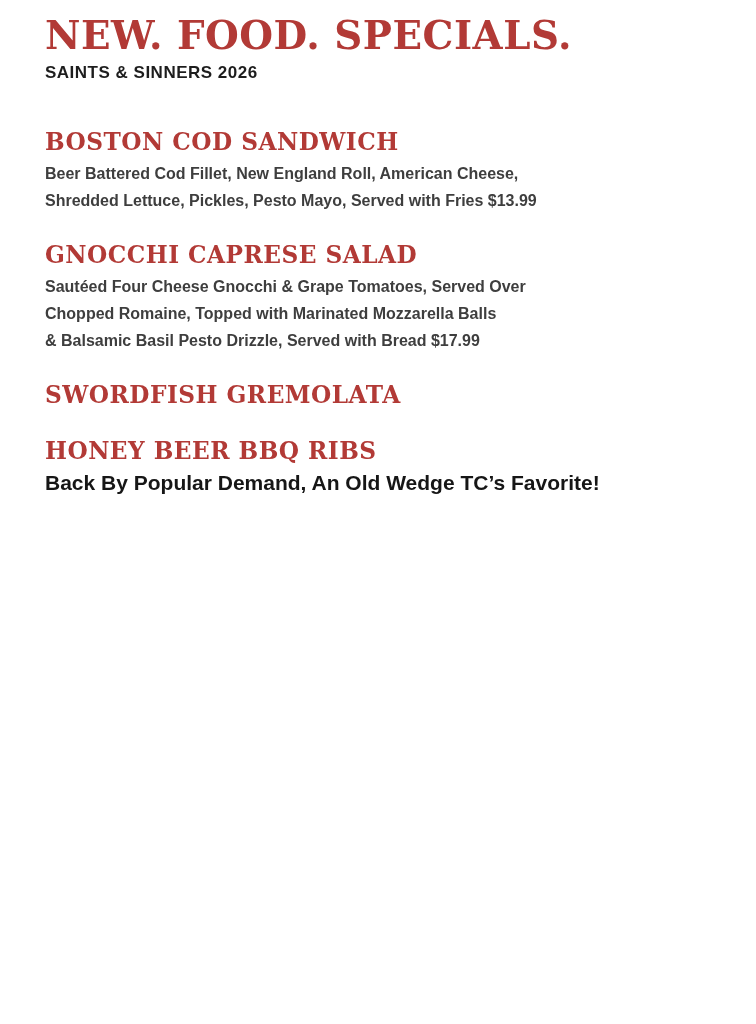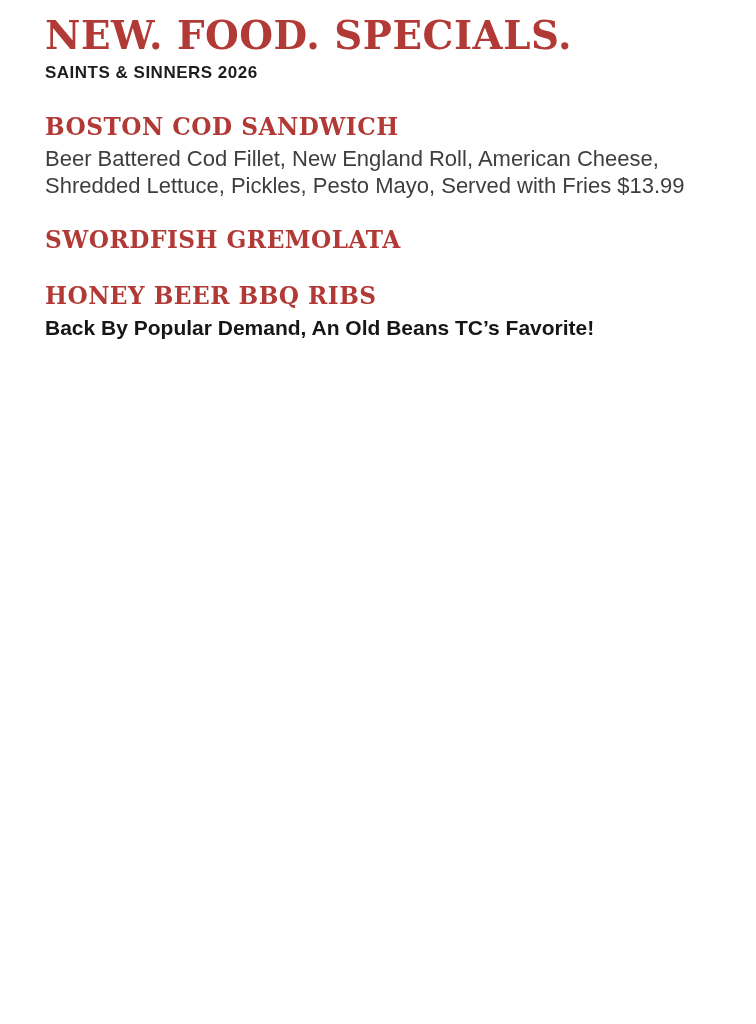--- a/index.html
+++ b/index.html
@@ -33,21 +33,21 @@
   .menu-subtitle {
     font-family: "Liberation Sans", sans-serif;
     font-weight: 700;
     font-size: 17px;
     line-height: 26px;
     letter-spacing: 0.5px;
     color: #1d1d1d;
     margin: 2px 0 0 0;
   }
   .menu-list {
-    margin-top: 26px;
+    margin-top: 41px;
   }
   .menu-item {
     margin-bottom: 26px;
   }
   .item-name {
     font-family: "DejaVu Serif", serif;
     font-weight: 700;
     font-size: 25px;
     line-height: 30px;
     letter-spacing: 0.5px;
@@ -61,22 +61,22 @@
     font-family: "Liberation Sans", sans-serif;
     font-weight: 700;
     font-size: 21px;
     line-height: 27px;
     color: #161616;
     margin: 0;
   }
   .item-tagline:empty { display: none; }
   .item-desc {
     font-family: "Liberation Sans", sans-serif;
-    font-weight: 400;
-    font-size: 22px;
+    font-weight: 700;
+    font-size: 16px;
     line-height: 27px;
     color: #3e3e3e;
     margin: 0;
     white-space: pre-line;
   }
 </style>
 </head>
 <body>
 
 <div class="page">
@@ -86,27 +86,34 @@
 
   <div class="menu-list">
 
     <div class="menu-item">
       <h2 class="item-name">BOSTON COD SANDWICH</h2>
 
       <p class="item-desc">Beer Battered Cod Fillet, New England Roll, American Cheese,
 Shredded Lettuce, Pickles, Pesto Mayo, Served with Fries $13.99</p>
     </div>
 
+    <div class="menu-item">
+      <h2 class="item-name">GNOCCHI CAPRESE SALAD</h2>
+
+      <p class="item-desc">Sautéed Four Cheese Gnocchi &amp; Grape Tomatoes, Served Over
+Chopped Romaine, Topped with Marinated Mozzarella Balls
+&amp; Balsamic Basil Pesto Drizzle, Served with Bread $17.99</p>
+    </div>
 
     <div class="menu-item">
       <h2 class="item-name">SWORDFISH GREMOLATA</h2>
 
     </div>
 
     <div class="menu-item">
       <h2 class="item-name">HONEY BEER BBQ RIBS</h2>
-      <p class="item-tagline">Back By Popular Demand, An Old Beans TC’s Favorite!</p>
+      <p class="item-tagline">Back By Popular Demand, An Old Wedge TC’s Favorite!</p>
     </div>
 
 
 
   </div>
 </div>
 
 </body></html>

